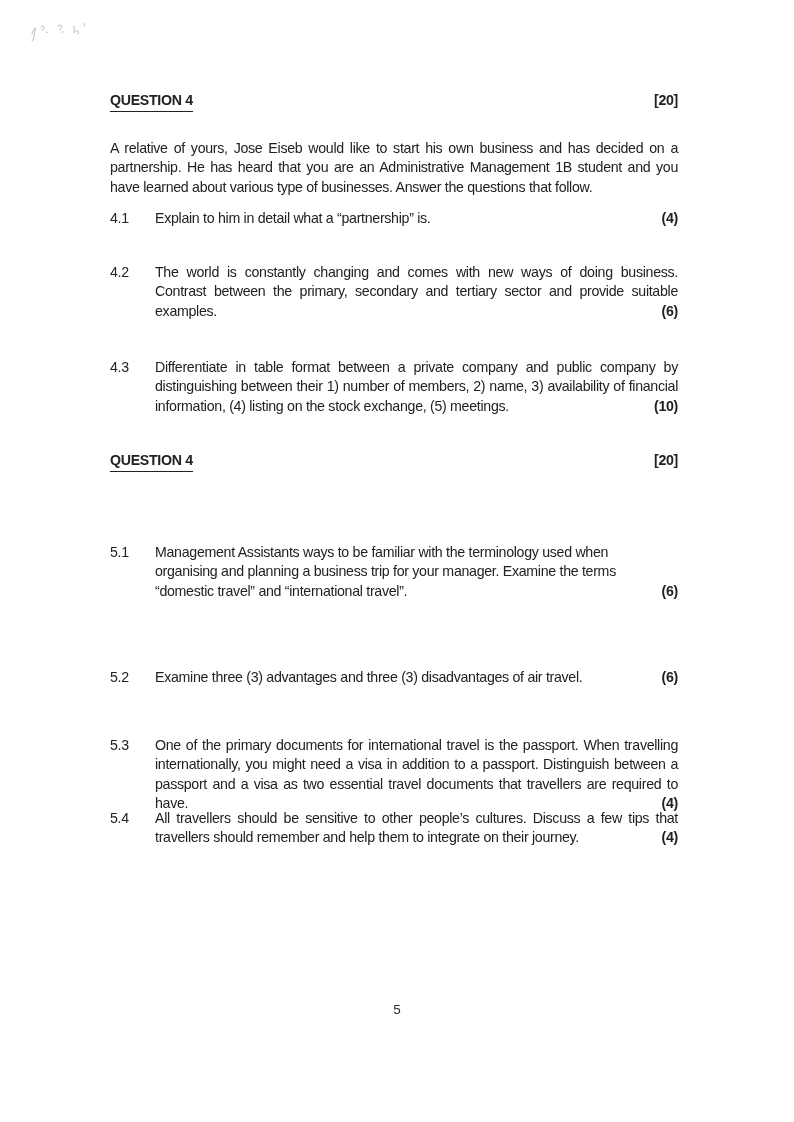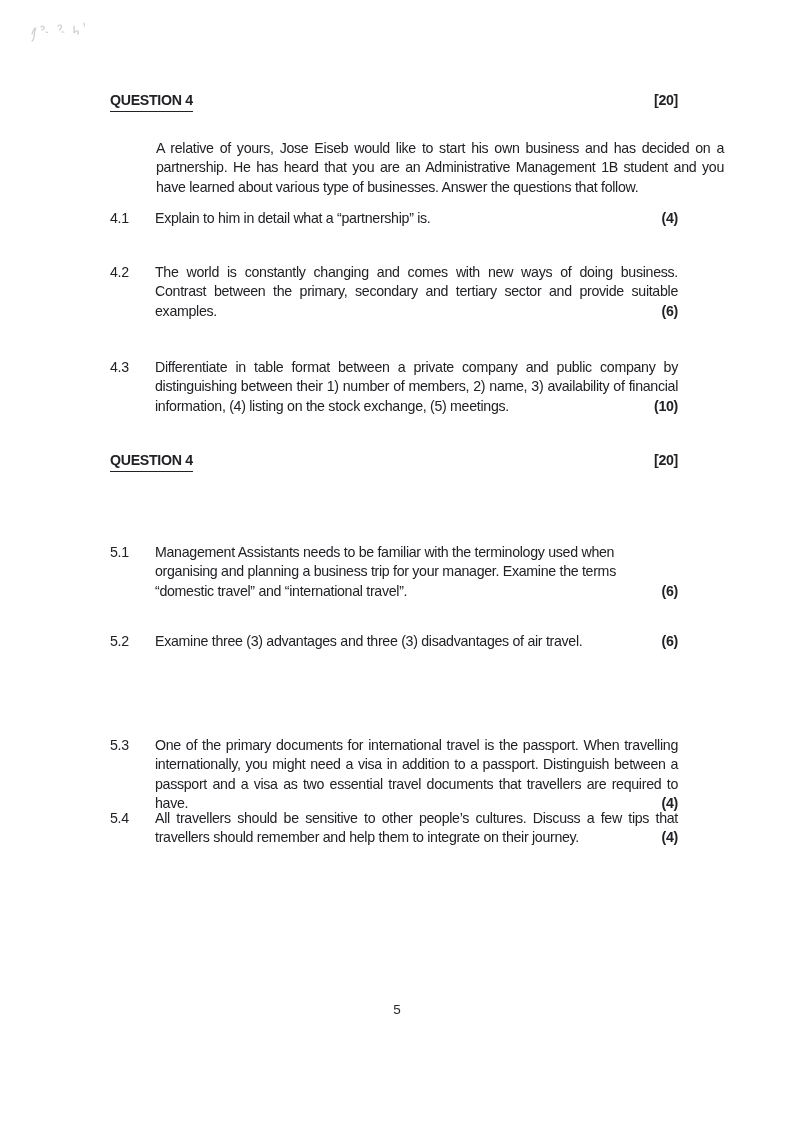--- a/index.html
+++ b/index.html
@@ -30,21 +30,20 @@
     justify-content: space-between;
     align-items: baseline;
     font-weight: 700;
   }
   .heading-title {
     border-bottom: 1.6px solid #212126;
     padding-bottom: 1px;
   }
   .para {
     text-align: justify;
-    margin-left: 46px;
   }
   .item {
     display: flex;
     justify-content: space-between;
   }
   .item-num {
     flex: 0 0 45px;
   }
   .item-body {
     flex: 1 1 auto;
@@ -127,26 +126,26 @@
 
   <div class="abs col heading-row" style="top:451px">
     <span class="heading-title">QUESTION 4</span>
     <span>[20]</span>
   </div>
 
 
   <div class="abs col item" style="top:543px">
     <div class="item-num">5.1</div>
     <div class="item-body">
-      <div class="item-text ragged">Management Assistants needs to be familiar with the terminology used when organising and planning a business trip for your manager. Examine the terms “domestic travel” and “international travel”.</div>
+      <div class="item-text ragged">Management Assistants ways to be familiar with the terminology used when organising and planning a business trip for your manager. Examine the terms “domestic travel” and “international travel”.</div>
       <span class="marks">(6)</span>
     </div>
   </div>
 
-  <div class="abs col item" style="top:632px">
+  <div class="abs col item" style="top:668px">
     <div class="item-num">5.2</div>
     <div class="item-body">
       <div class="item-text ragged">Examine three (3) advantages and three (3) disadvantages of air travel.</div>
       <span class="marks">(6)</span>
     </div>
   </div>
 
   <div class="abs col item" style="top:736px">
     <div class="item-num">5.3</div>
     <div class="item-body">

